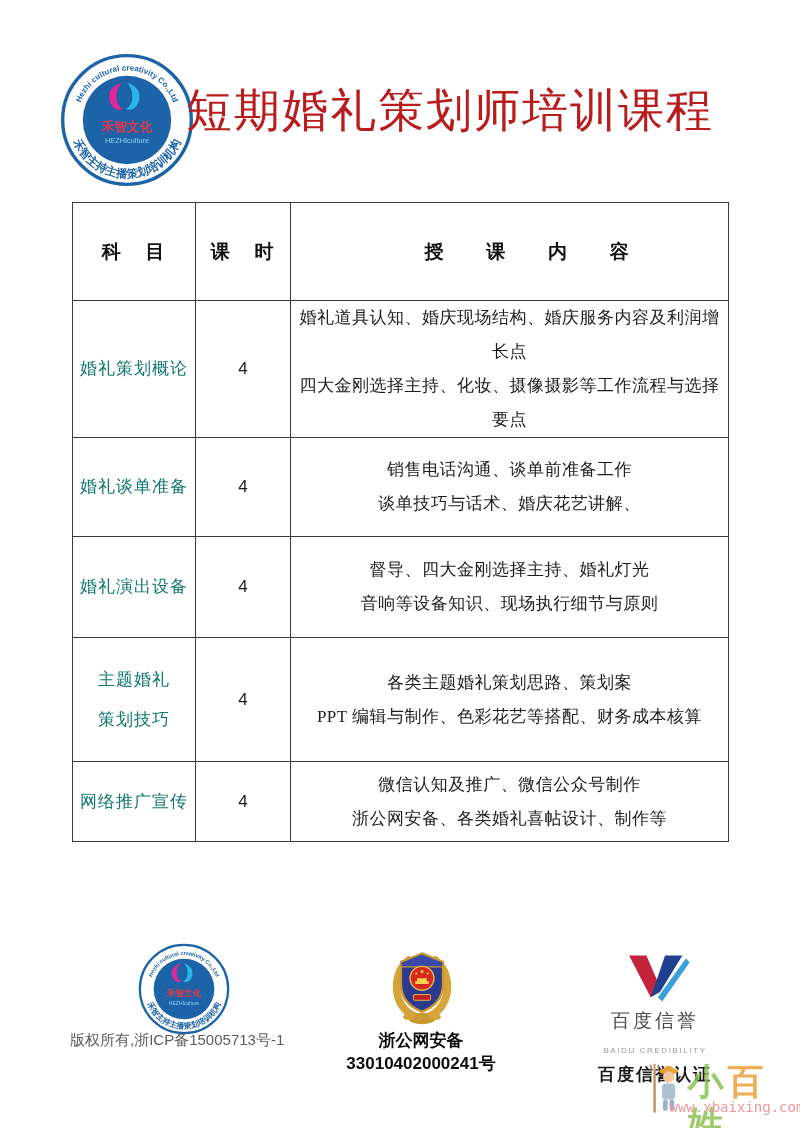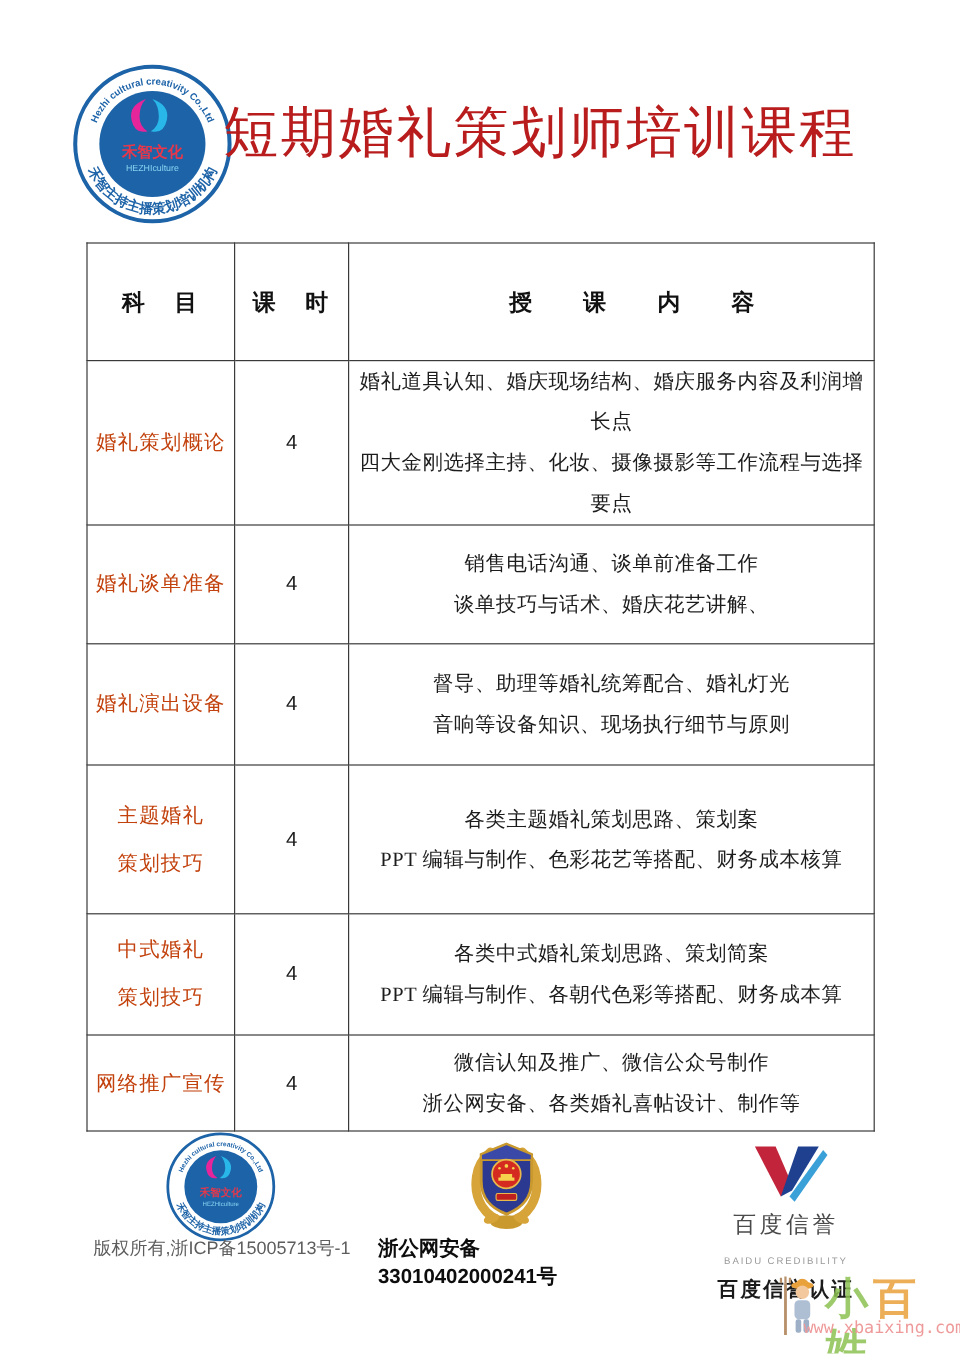--- a/index.html
+++ b/index.html
@@ -13,32 +13,32 @@
 
   
   table.course-table { position:absolute; left:72px; top:202px; width:656px;
                        border-collapse:collapse; table-layout:fixed; }
   .course-table td, .course-table th { border:1.5px solid #3a3a3a; vertical-align:middle;
                        text-align:center; padding:0 6px; }
   .course-table th { font-size:19px; font-weight:600; letter-spacing:2px; word-spacing:16px; color:#111; }
   th.th-content { word-spacing:30px; letter-spacing:4px;padding-left:44px; }
   .h98  { height:98px; }  .h106 { height:106px; } .h99  { height:99px; }
   .h101 { height:101px; } .h124 { height:124px; } .h80  { height:80px; }
-  .c-subject { font-size:17px; letter-spacing:1px; color:#c2410c; }
+  .c-subject { font-size:17px; letter-spacing:1px; color:#0f766e; }
   .subj-block { display:inline-block; text-align:left; line-height:40px; }
   .c-hours  { font-family:"Liberation Sans","DejaVu Sans",sans-serif; font-size:17px; color:#1c1c1c; }
   .c-content { font-size:17px; color:#1c1c1c; line-height:34px; letter-spacing:0.5px; }
   .line { display:block; }
 
   
   .footer-logo   { position:absolute; left:138px; top:943px; width:92px; height:92px; }
-  .copyright     { position:absolute; left:70px; top:1031px; width:230px; text-align:center;
+  .copyright     { position:absolute; left:70px; top:1031px; width:230px; text-align:left;
                    font-family:"Liberation Sans","DejaVu Sans",sans-serif; font-size:15px; color:#5d5d5d; }
   .police-badge  { position:absolute; left:379px; top:941px; width:86px; height:88px; }
-  .police-text   { position:absolute; left:315px; top:1029px; width:212px; 
+  .police-text   { position:absolute; left:315px; top:1029px; width:212px; text-align:center;
                    font-family:"Liberation Sans","DejaVu Sans",sans-serif; font-weight:bold;
                    font-size:17px; color:#0d0d0d; }
   .baidu-block   { position:absolute; left:582px; top:948px; width:146px; text-align:center;
                    font-family:Liberation Sans, sans-serif; }
   .baidu-v       { width:72px; height:58px; display:block; margin:0 auto; }
   .baidu-cn      { font-size:19px; color:#4a4a4a; letter-spacing:3px; margin-top:2px; }
   .baidu-en      { font-size:8px; color:#9a9a9a; letter-spacing:1.6px; margin-top:12px; }
   .baidu-cert    { font-size:17px; font-weight:bold; color:#1a1a1a; letter-spacing:2px; margin-top:8px; }
 
   
@@ -104,42 +104,34 @@
     <td class="c-content">
           <span class="line">销售电话沟通、谈单前准备工作</span>
           <span class="line">谈单技巧与话术、婚庆花艺讲解、</span>
         </td>
   </tr>
 
   <tr class="h101">
     <td class="c-subject"><span class="subj-block"><span class="line">婚礼演出设备</span><span class="line"></span></span></td>
     <td class="c-hours">4</td>
     <td class="c-content">
-          <span class="line">督导、助理等婚礼统筹配合、婚礼灯光</span>
+          <span class="line">督导、四大金刚选择主持、婚礼灯光</span>
           <span class="line">音响等设备知识、现场执行细节与原则</span>
         </td>
   </tr>
 
   <tr class="h124">
     <td class="c-subject"><span class="subj-block"><span class="line">主题婚礼</span><span class="line">策划技巧</span></span></td>
     <td class="c-hours">4</td>
     <td class="c-content">
           <span class="line">各类主题婚礼策划思路、策划案</span>
           <span class="line">PPT 编辑与制作、色彩花艺等搭配、财务成本核算</span>
         </td>
   </tr>
 
-  <tr class="h101">
-    <td class="c-subject"><span class="subj-block"><span class="line">中式婚礼</span><span class="line">策划技巧</span></span></td>
-    <td class="c-hours">4</td>
-    <td class="c-content">
-          <span class="line">各类中式婚礼策划思路、策划简案</span>
-          <span class="line">PPT 编辑与制作、各朝代色彩等搭配、财务成本算</span>
-        </td>
-  </tr>
 
   <tr class="h80">
     <td class="c-subject"><span class="subj-block"><span class="line">网络推广宣传</span><span class="line"></span></span></td>
     <td class="c-hours">4</td>
     <td class="c-content">
           <span class="line">微信认知及推广、微信公众号制作</span>
           <span class="line">浙公网安备、各类婚礼喜帖设计、制作等</span>
         </td>
   </tr>
 </tbody>

